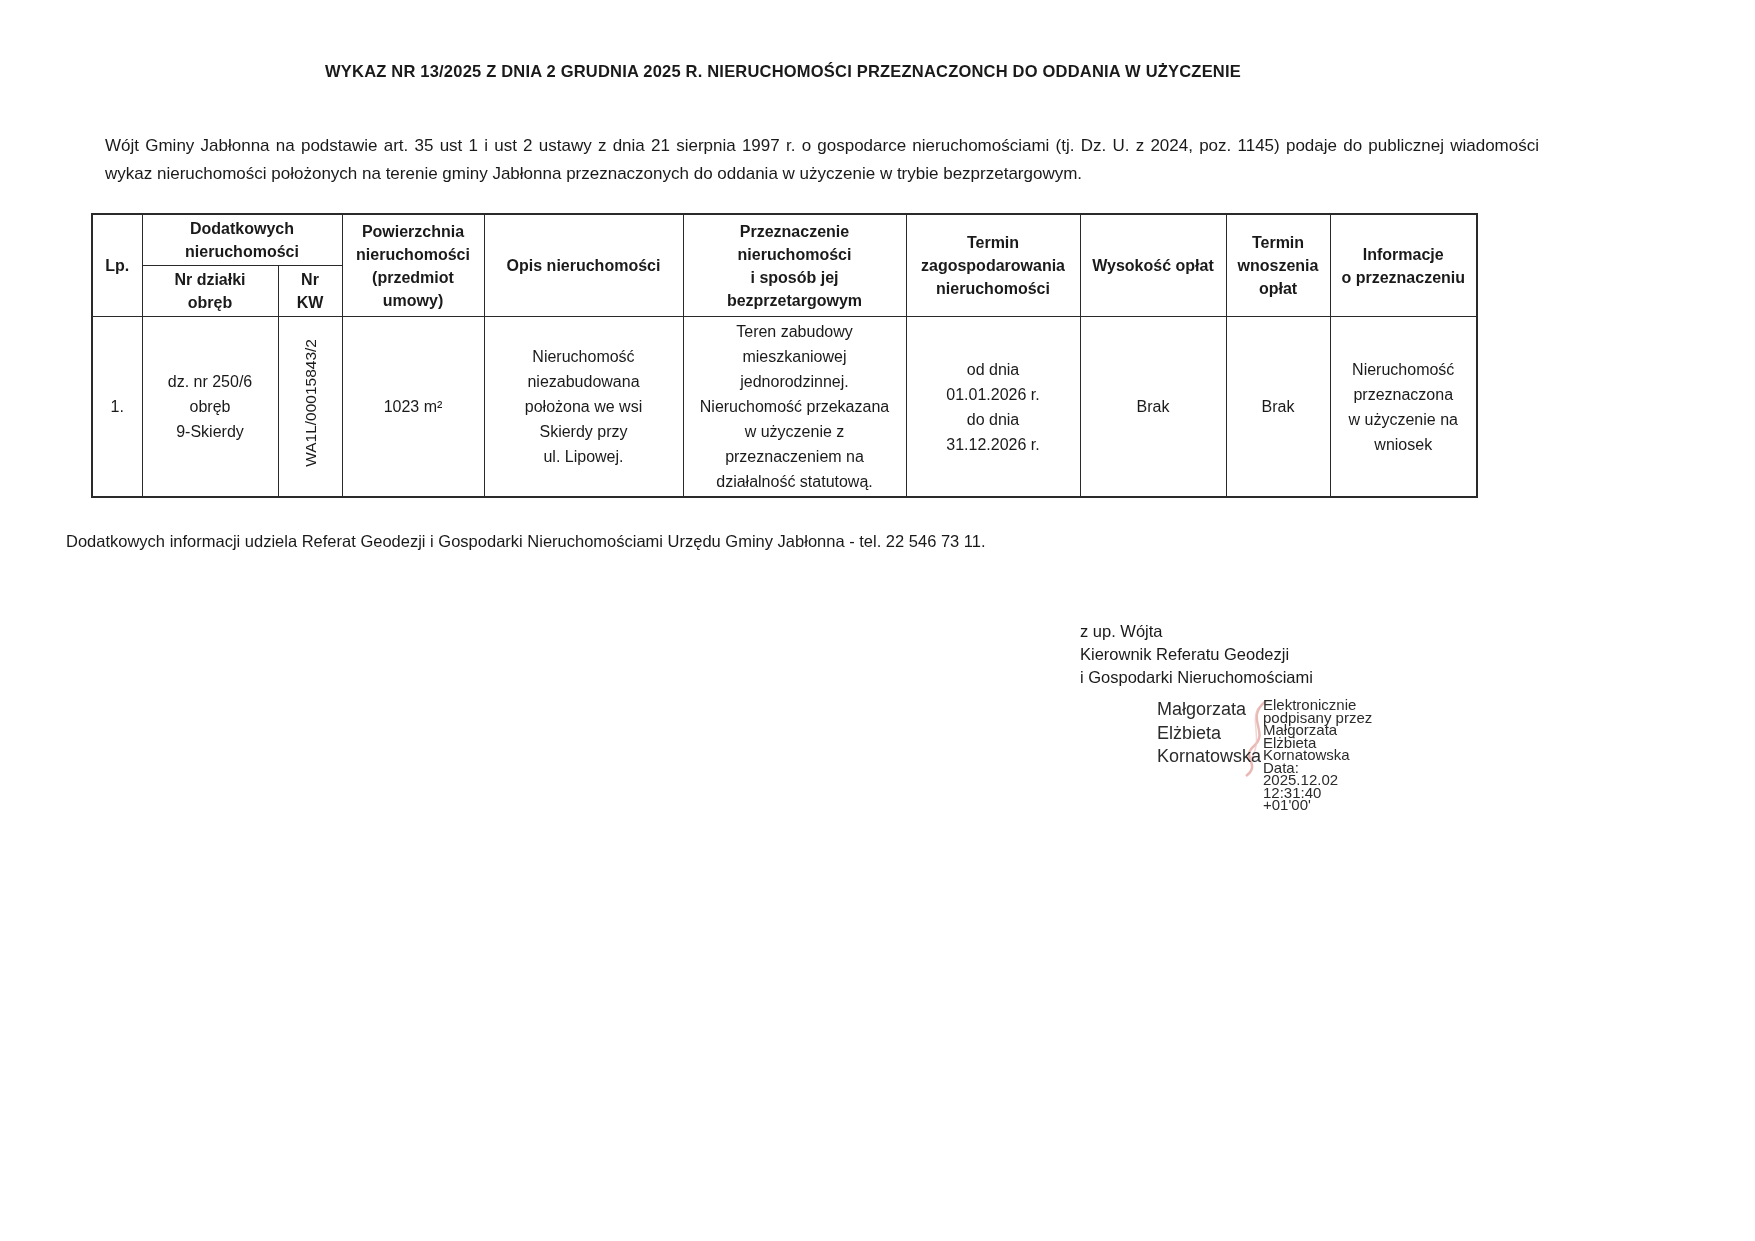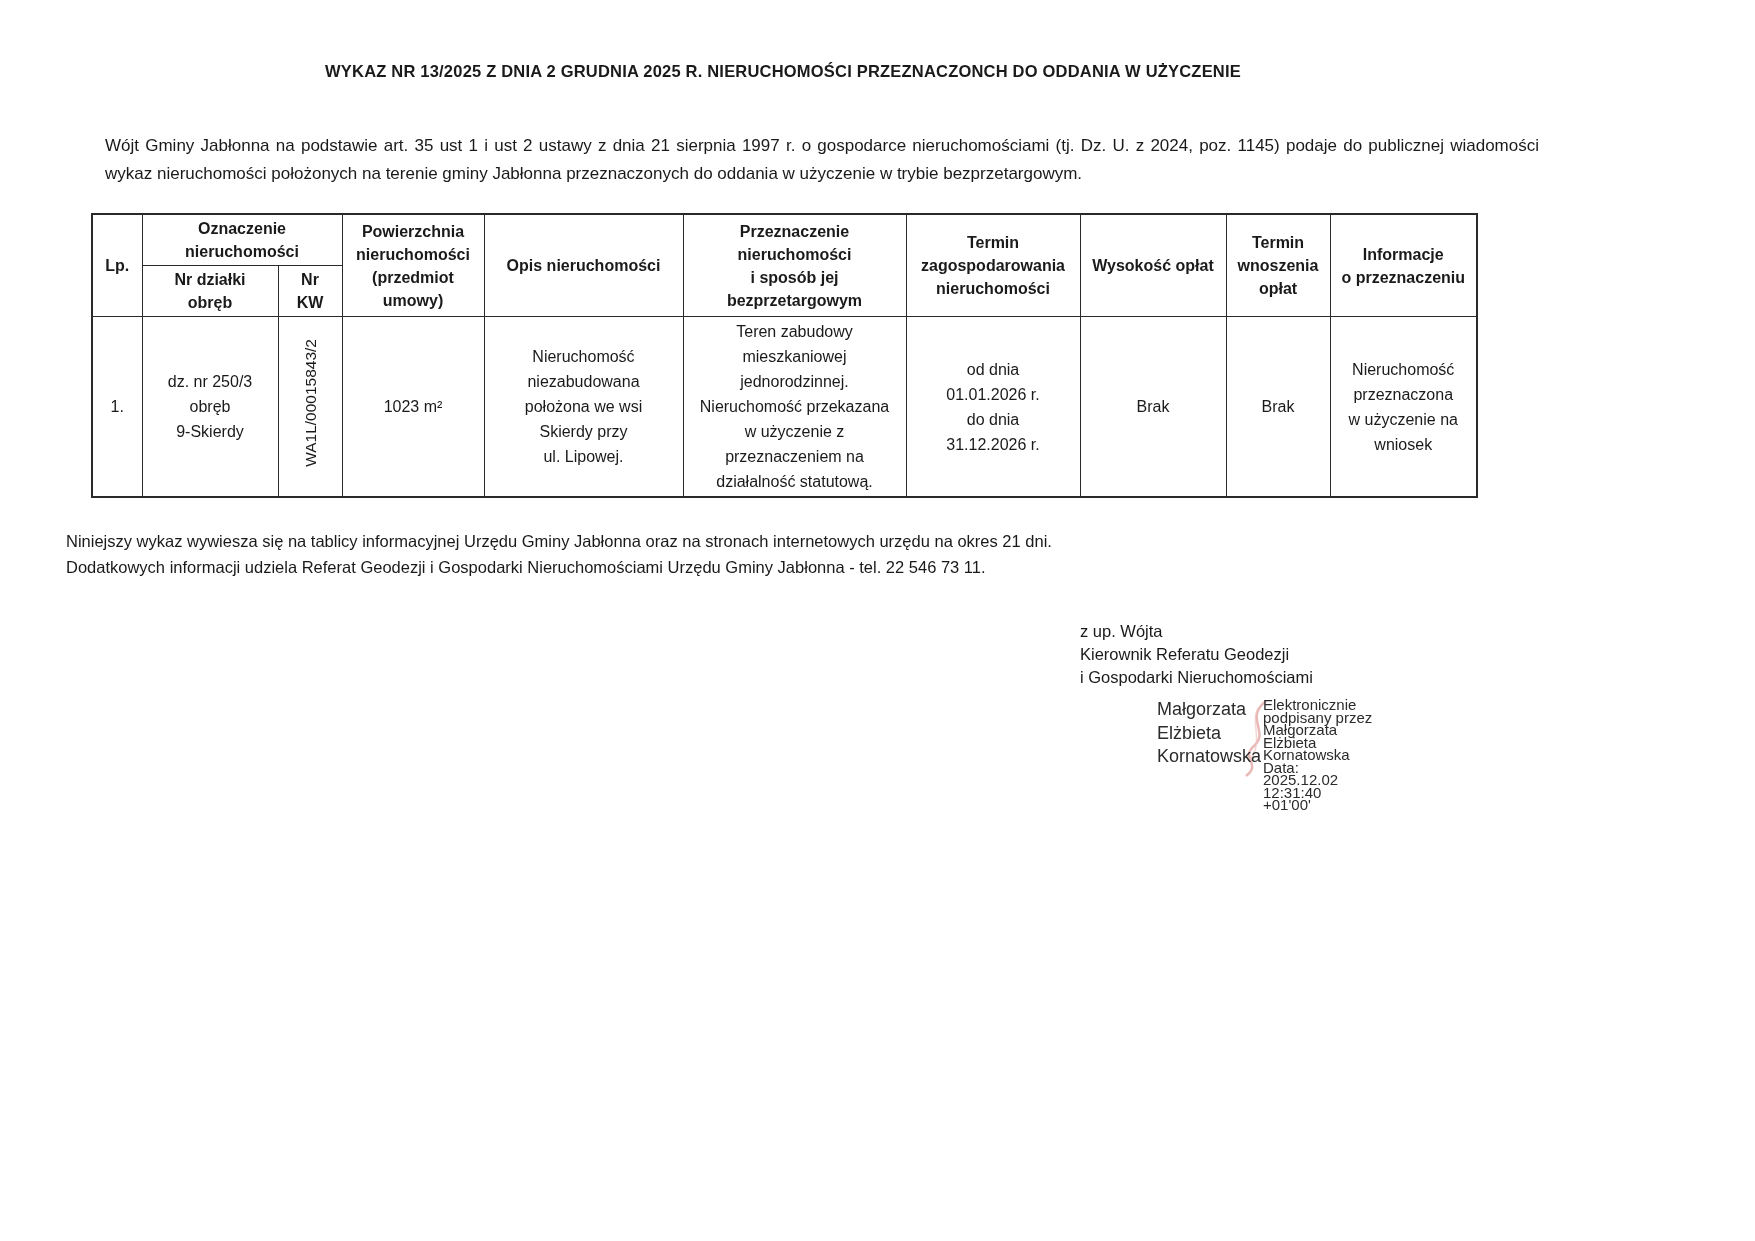--- a/index.html
+++ b/index.html
@@ -121,21 +121,21 @@
         <col style="width:199px">
         <col style="width:223px">
       <col style="width:174px">
         <col style="width:146px">
         <col style="width:104px">
       <col style="width:147px">
     </colgroup>
     <tbody>
         <tr style="height:47px">
       <th rowspan="2">Lp.</th>
-      <th colspan="2" class="pre">Oznaczenie
+      <th colspan="2" class="pre">Dodatkowych
 nieruchomości</th>
       <th rowspan="2" class="pre">Powierzchnia
 nieruchomości
 (przedmiot
 umowy)</th>
       <th rowspan="2">Opis nieruchomości</th>
       <th rowspan="2" class="pre">Przeznaczenie
 nieruchomości
 i sposób jej
 bezprzetargowym</th>
@@ -150,21 +150,21 @@
 o przeznaczeniu</th>
     </tr>
     <tr style="height:50px">
       <th class="pre">Nr działki
 obręb</th>
       <th class="pre">Nr
 KW</th>
     </tr>
     <tr style="height:171px">
       <td>1.</td>
-      <td class="pre">dz. nr 250/3
+      <td class="pre">dz. nr 250/6
 obręb
 9-Skierdy</td>
       <td><span class="vertical-text">WA1L/00015843/2</span></td>
       <td>1023 m²</td>
       <td class="pre cell-left">Nieruchomość
 niezabudowana
 położona we wsi
 Skierdy przy
 ul. Lipowej.</td>
       <td class="pre cell-left">Teren zabudowy
@@ -182,21 +182,20 @@
       <td>Brak</td>
       <td class="pre">Nieruchomość
 przeznaczona
 w użyczenie na
 wniosek</td>
     </tr>
   </tbody>
     </table>
 
   <div class="notes">
-    <div>Niniejszy wykaz wywiesza się na tablicy informacyjnej Urzędu Gminy Jabłonna oraz na stronach internetowych urzędu na okres 21 dni.</div>
     <div>Dodatkowych informacji udziela Referat Geodezji i Gospodarki Nieruchomościami Urzędu Gminy Jabłonna - tel. 22 546 73 11.</div>
   </div>
 
   <div class="sig-role pre">z up. Wójta
 Kierownik Referatu Geodezji
 i Gospodarki Nieruchomościami</div>
 
   <svg class="sig-flourish" viewBox="0 0 38 80" xmlns="http://www.w3.org/2000/svg">
     <path d="M30,3 C8,20 34,34 18,48 C4,60 26,66 10,78" stroke="#e2a7a3" stroke-width="2.5" fill="none" opacity="0.8"></path>
     <path d="M22,10 C14,24 28,44 14,62" stroke="#edc4c1" stroke-width="1.5" fill="none" opacity="0.7"></path>

